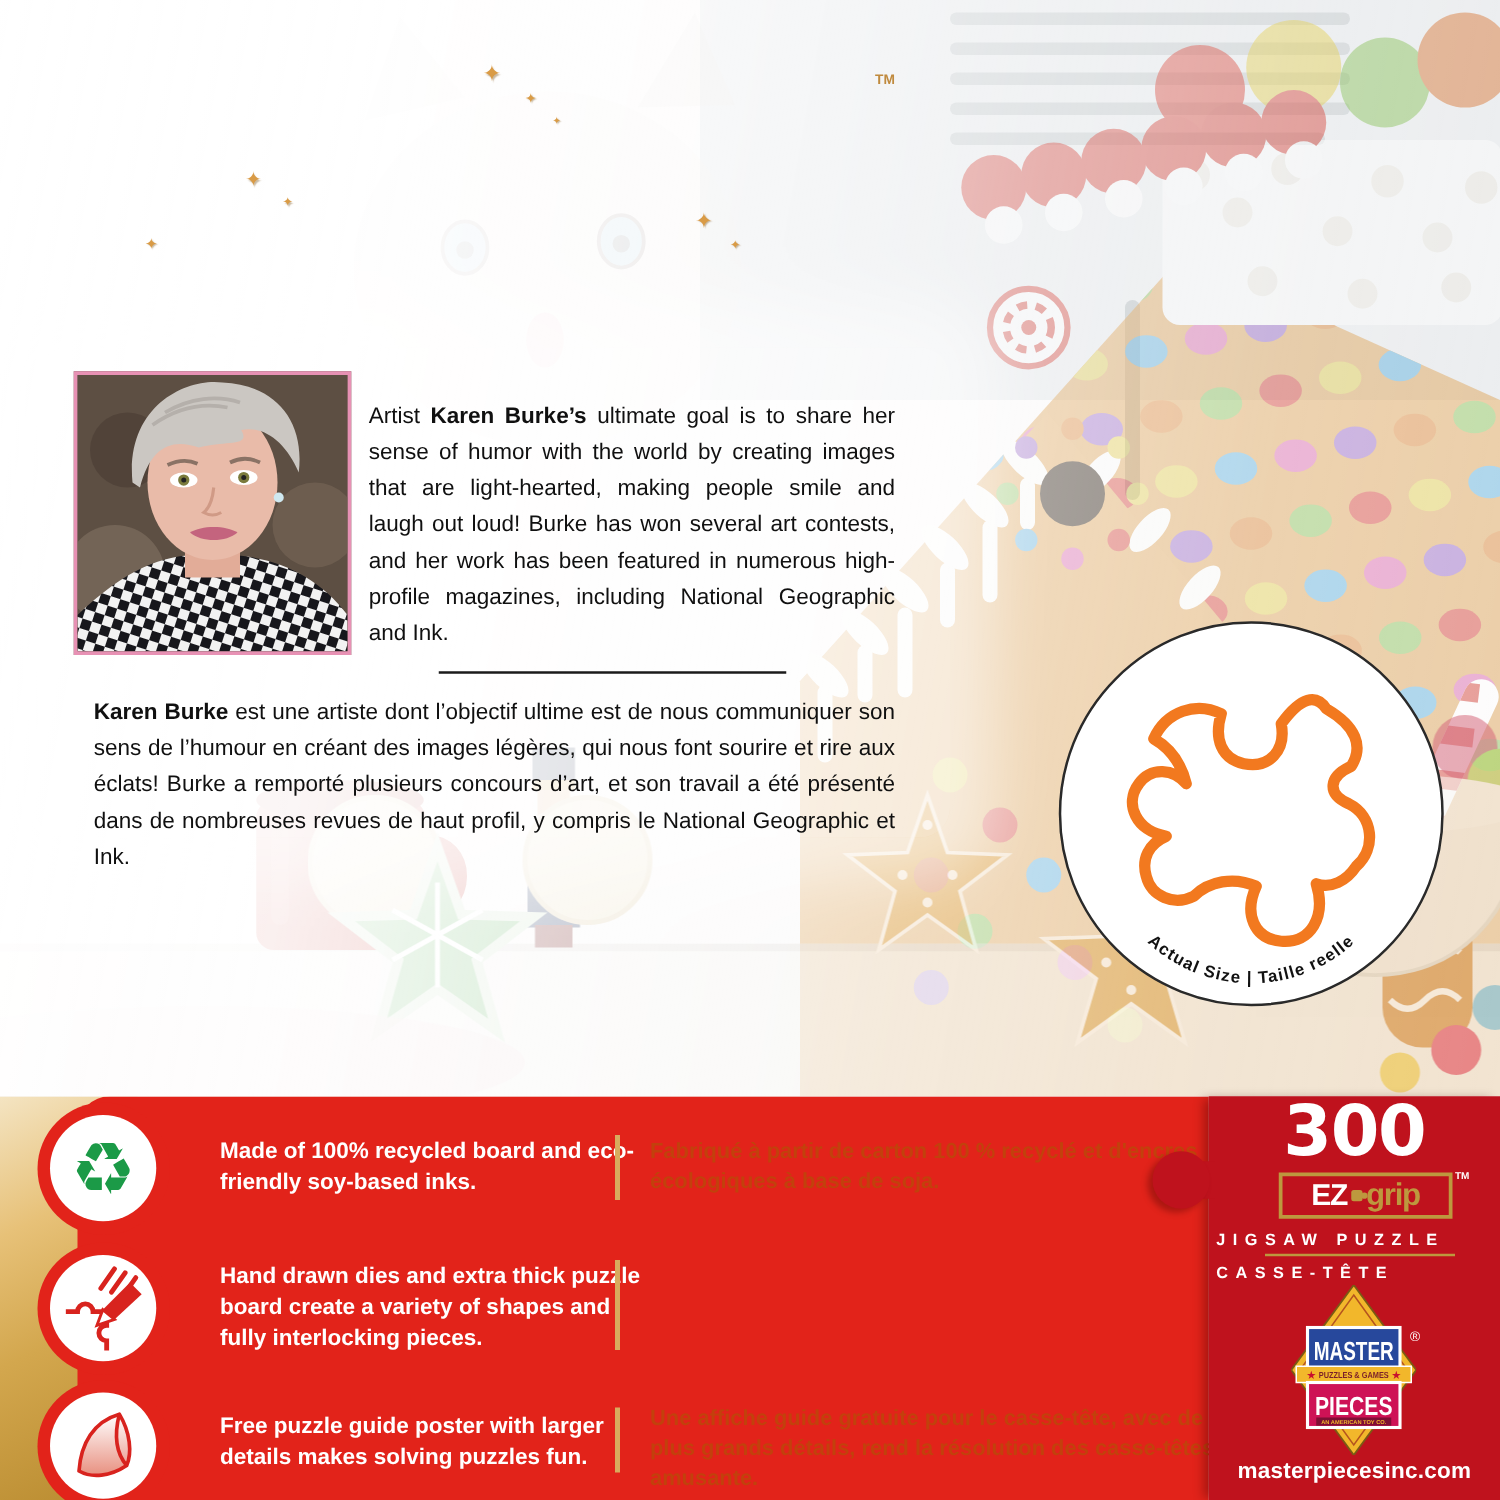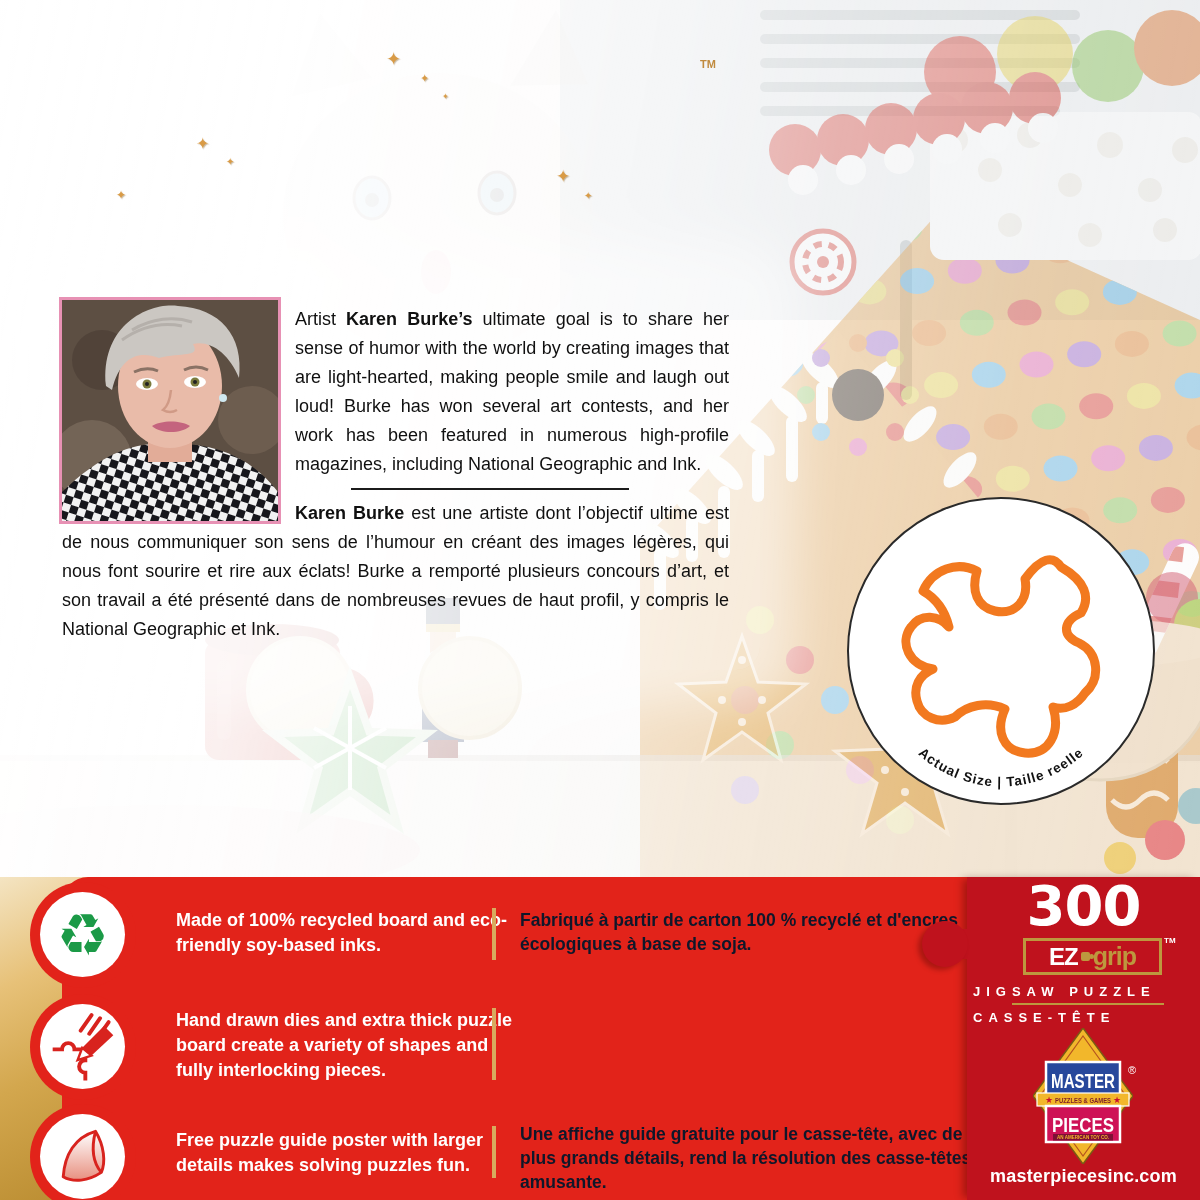--- a/index.html
+++ b/index.html
@@ -17,41 +17,41 @@
   .logo-tm{left:700px;top:58px;font-size:11px;color:#c08a3e;font-weight:bold;}
   .star{color:#d99b46;text-shadow:1px 1px 1px rgba(120,80,20,.4);}
   .subtitle{left:40px;top:224px;width:680px;text-align:center;
     font-size:21px;color:#141414;letter-spacing:.2px;}
 
   
   .bio-backing{left:30px;top:278px;width:730px;height:392px;
     background:rgba(255,255,255,.45);border-radius:24px;
     box-shadow:0 0 45px 35px rgba(255,255,255,.45);}
   .bio{left:59px;top:297px;width:673px;font-size:18px;line-height:29px;color:#101010;}
-  .bio p{margin:3px;text-align:justify;}
+  .bio p{margin:16px;text-align:justify;}
   .bio p.en{padding-top:5px;}
   .photo-frame{float:left;width:216px;height:221px;border:3px solid #e791b4;
     margin:0 14px 4px 0;background:#5d4f43;}
   .bio-rule{width:278px;height:2px;background:#1b1b1b;margin:9px 0 9px 292px;}
 
   
   .size-badge{left:845px;top:495px;width:312px;height:312px;}
 
   
   .gold-strip{left:0;top:877px;width:110px;height:323px;
     background:linear-gradient(155deg,#f4e4c2 0%,#e7c178 30%,#d3a74e 58%,#b88a2e 100%);}
   .red-left{left:62px;top:877px;width:905px;height:323px;background:#e2231a;
     border-top-left-radius:26px;}
   .bump{width:106px;height:106px;border-radius:50%;background:#e2231a;left:30px;}
   .icon-circle{width:85px;height:85px;border-radius:50%;background:#fff;left:40px;
     display:flex;align-items:center;justify-content:center;}
   .recycle-glyph{font-family:"DejaVu Sans",sans-serif;font-size:58px;line-height:58px;
     color:#1b9a47;font-weight:bold;}
   .feat-en{left:148px;width:352px;font-weight:bold;font-size:18px;line-height:25px;color:#fff;margin-left:28px;}
-  .feat-fr{left:520px;width:452px;font-weight:bold;font-size:17.5px;line-height:24px;color:#0f172a;}
+  .feat-fr{left:520px;width:452px;font-weight:bold;font-size:17.5px;line-height:24px;color:#c2410c;}
   .gold-rule-v{left:492px;width:4px;background:#d8ab5e;}
 
   .knob{left:922px;top:921px;width:46px;height:46px;border-radius:50%;background:#bf121d;
     box-shadow:-4px 3px 5px rgba(70,0,0,.35);}
   .knob-neck{left:948px;top:929px;width:24px;height:30px;background:#bf121d;}
   .red-right{left:967px;top:877px;width:233px;height:323px;background:#bf121d;
     box-shadow:-6px 0 8px -2px rgba(70,0,0,.4);}
   .piece-count{left:967px;top:876px;width:233px;text-align:center;color:#fff;
     font-family:"DejaVu Sans",sans-serif;font-weight:bold;font-size:56px;line-height:60px;
     letter-spacing:-1px;}

